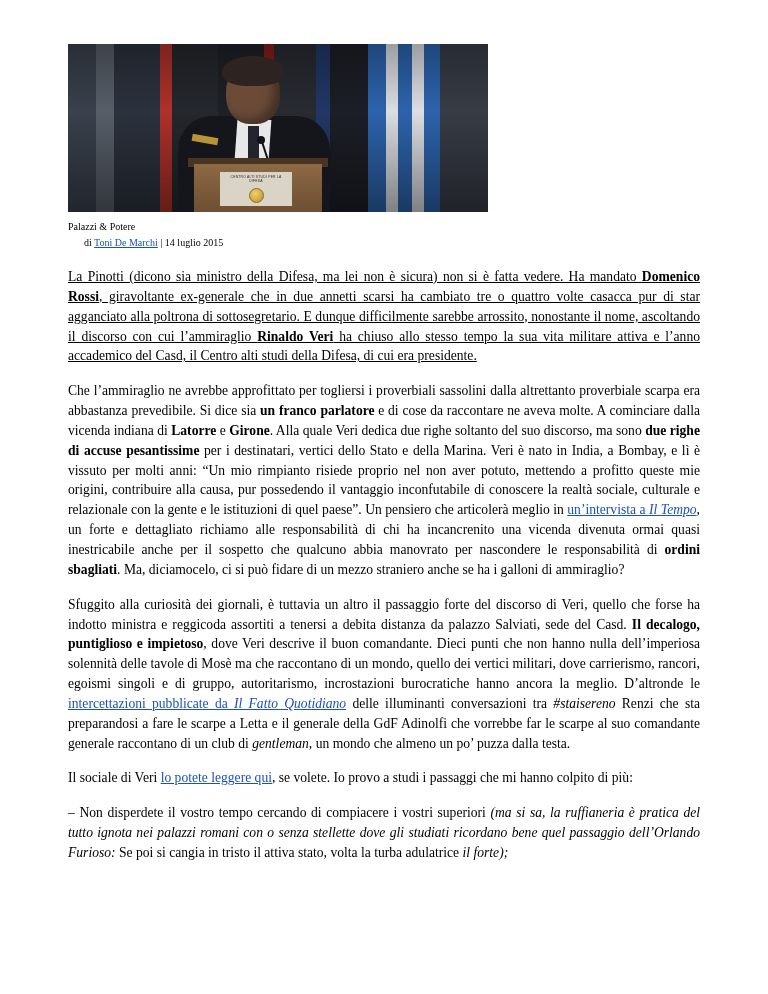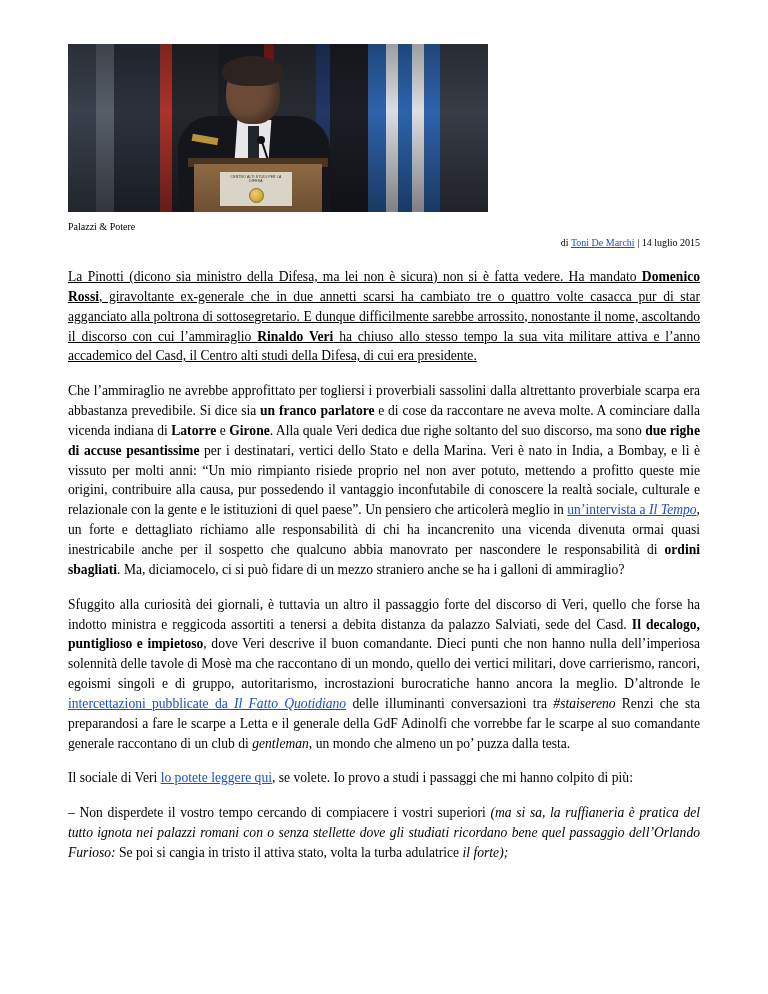--- a/index.html
+++ b/index.html
@@ -193,22 +193,21 @@
   }
   .byline-block {
     font-size: 10px;
     line-height: 1.45;
     margin-top: 2px;
   }
   .byline-block .site {
     margin: 0;
   }
   .byline-line {
-    margin: 1px 0 0 5px;
-    text-align: right;
+    margin: 1px 0 0 16px;
   }
   a.link {
     color: #1a4fc4;
     text-decoration: underline;
   }
   p.body {
     font-size: 13.6px;
     line-height: 1.46;
     text-align: justify;
     margin: 15px 0 0 0;

